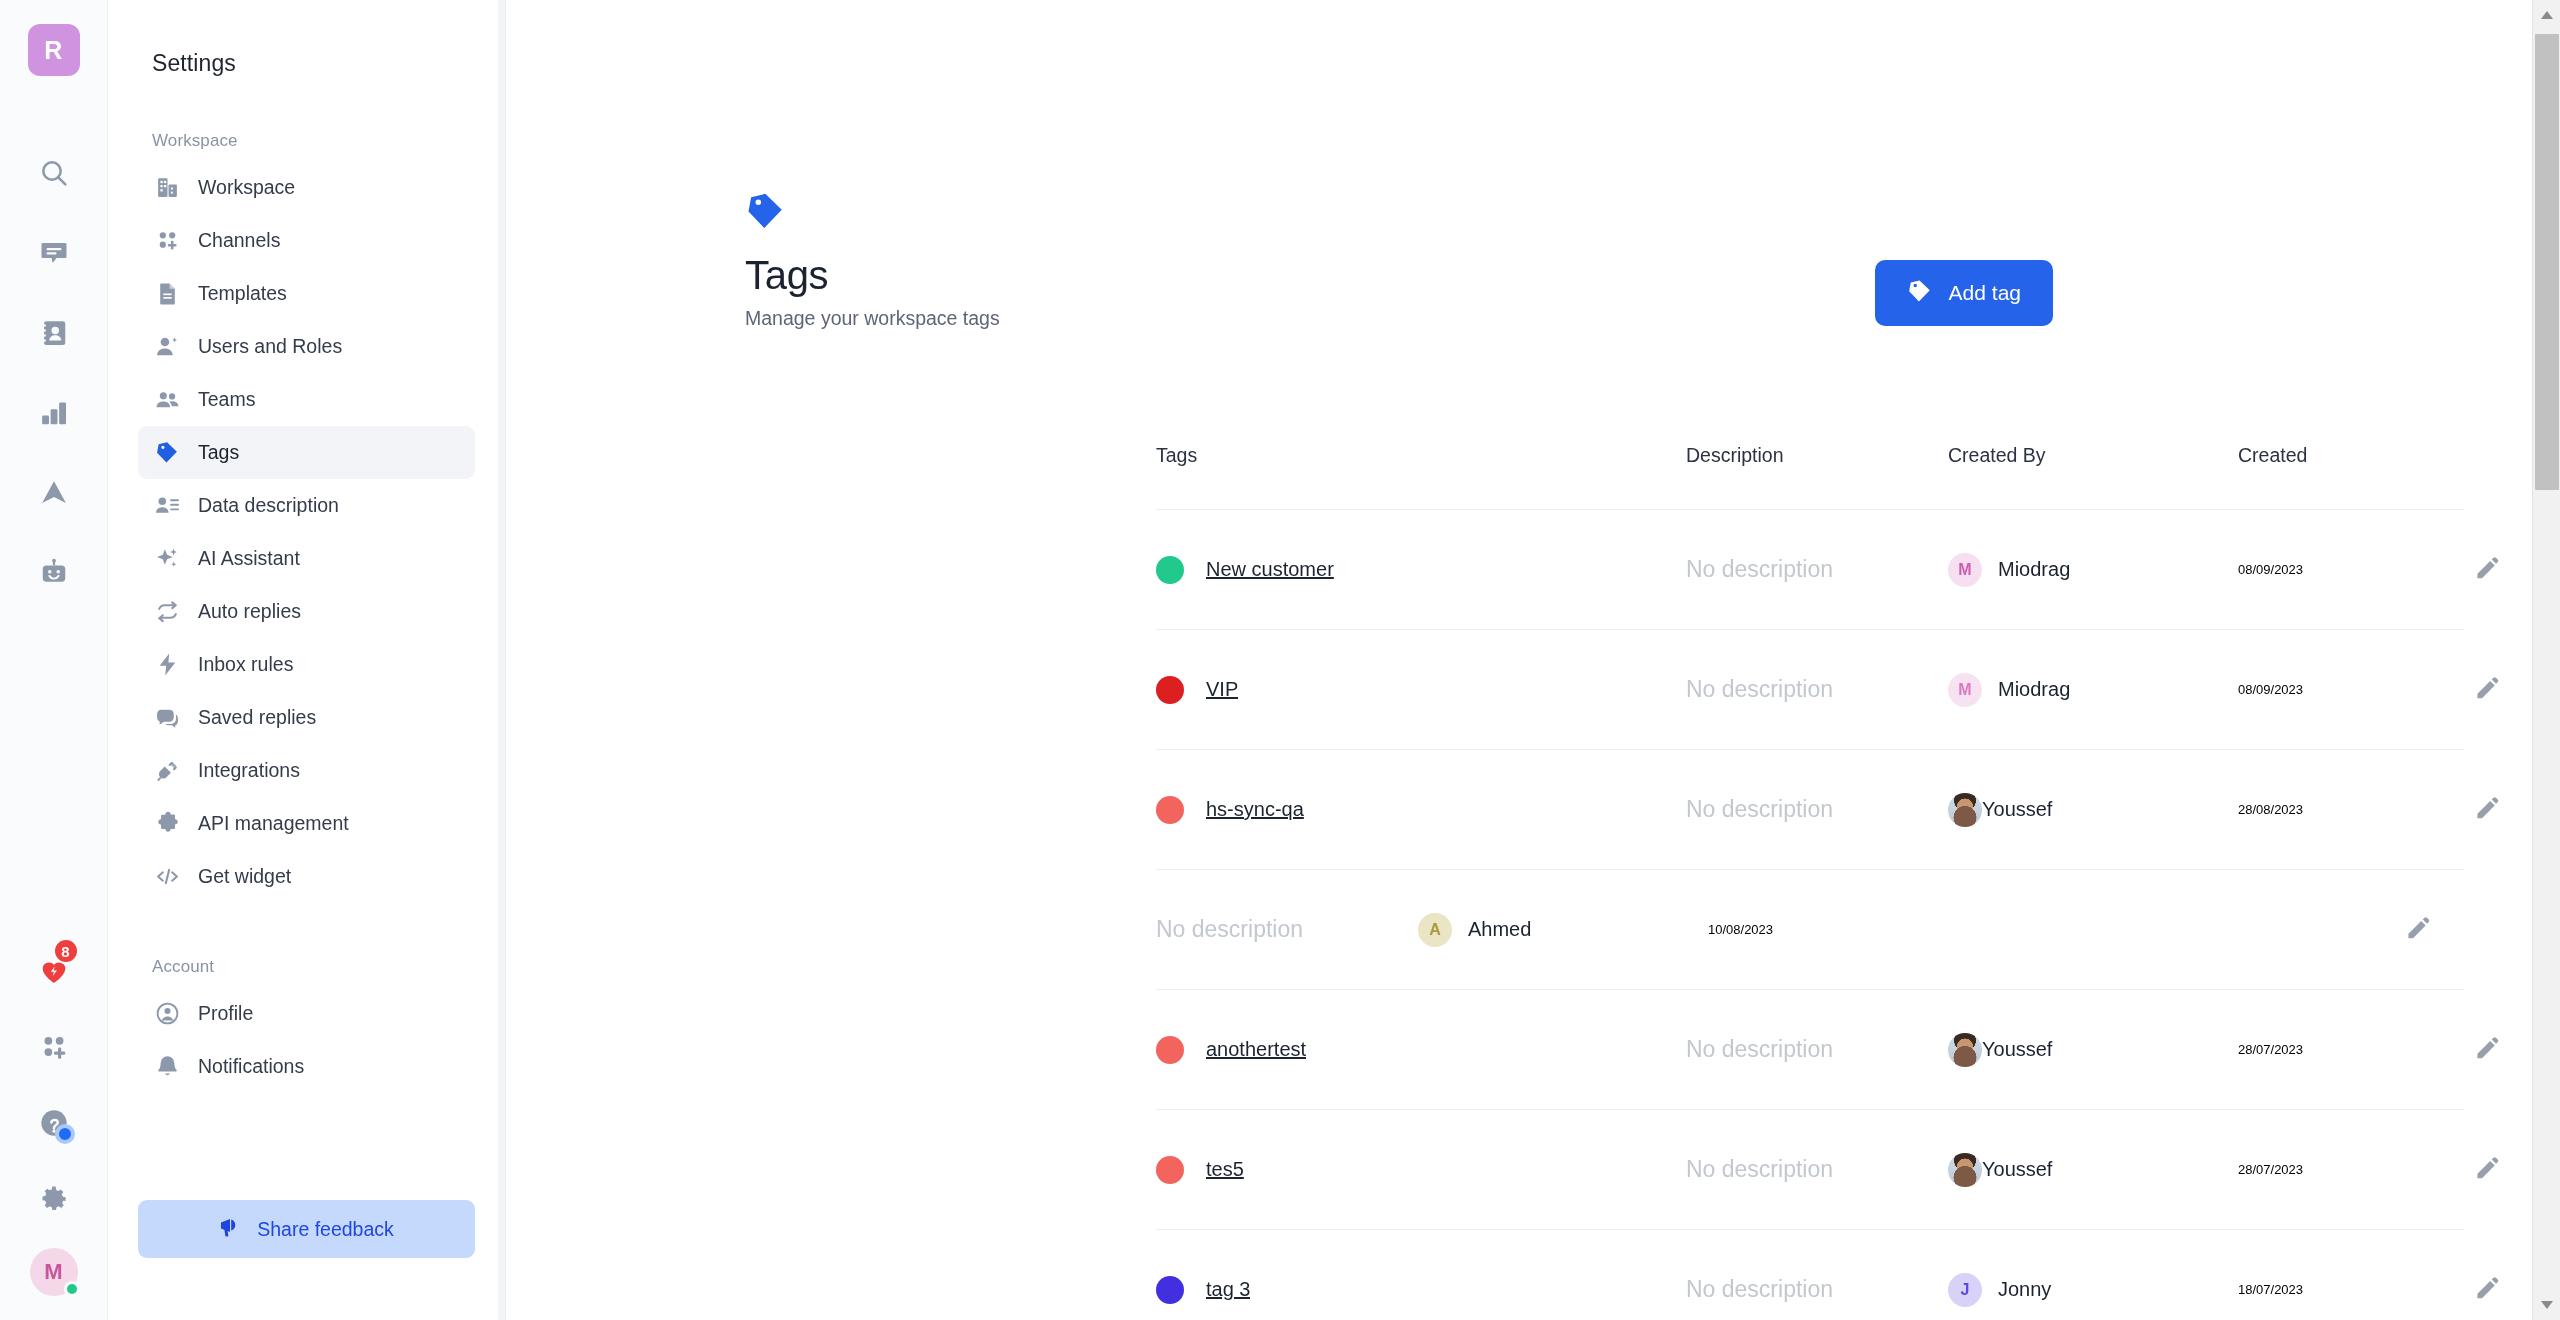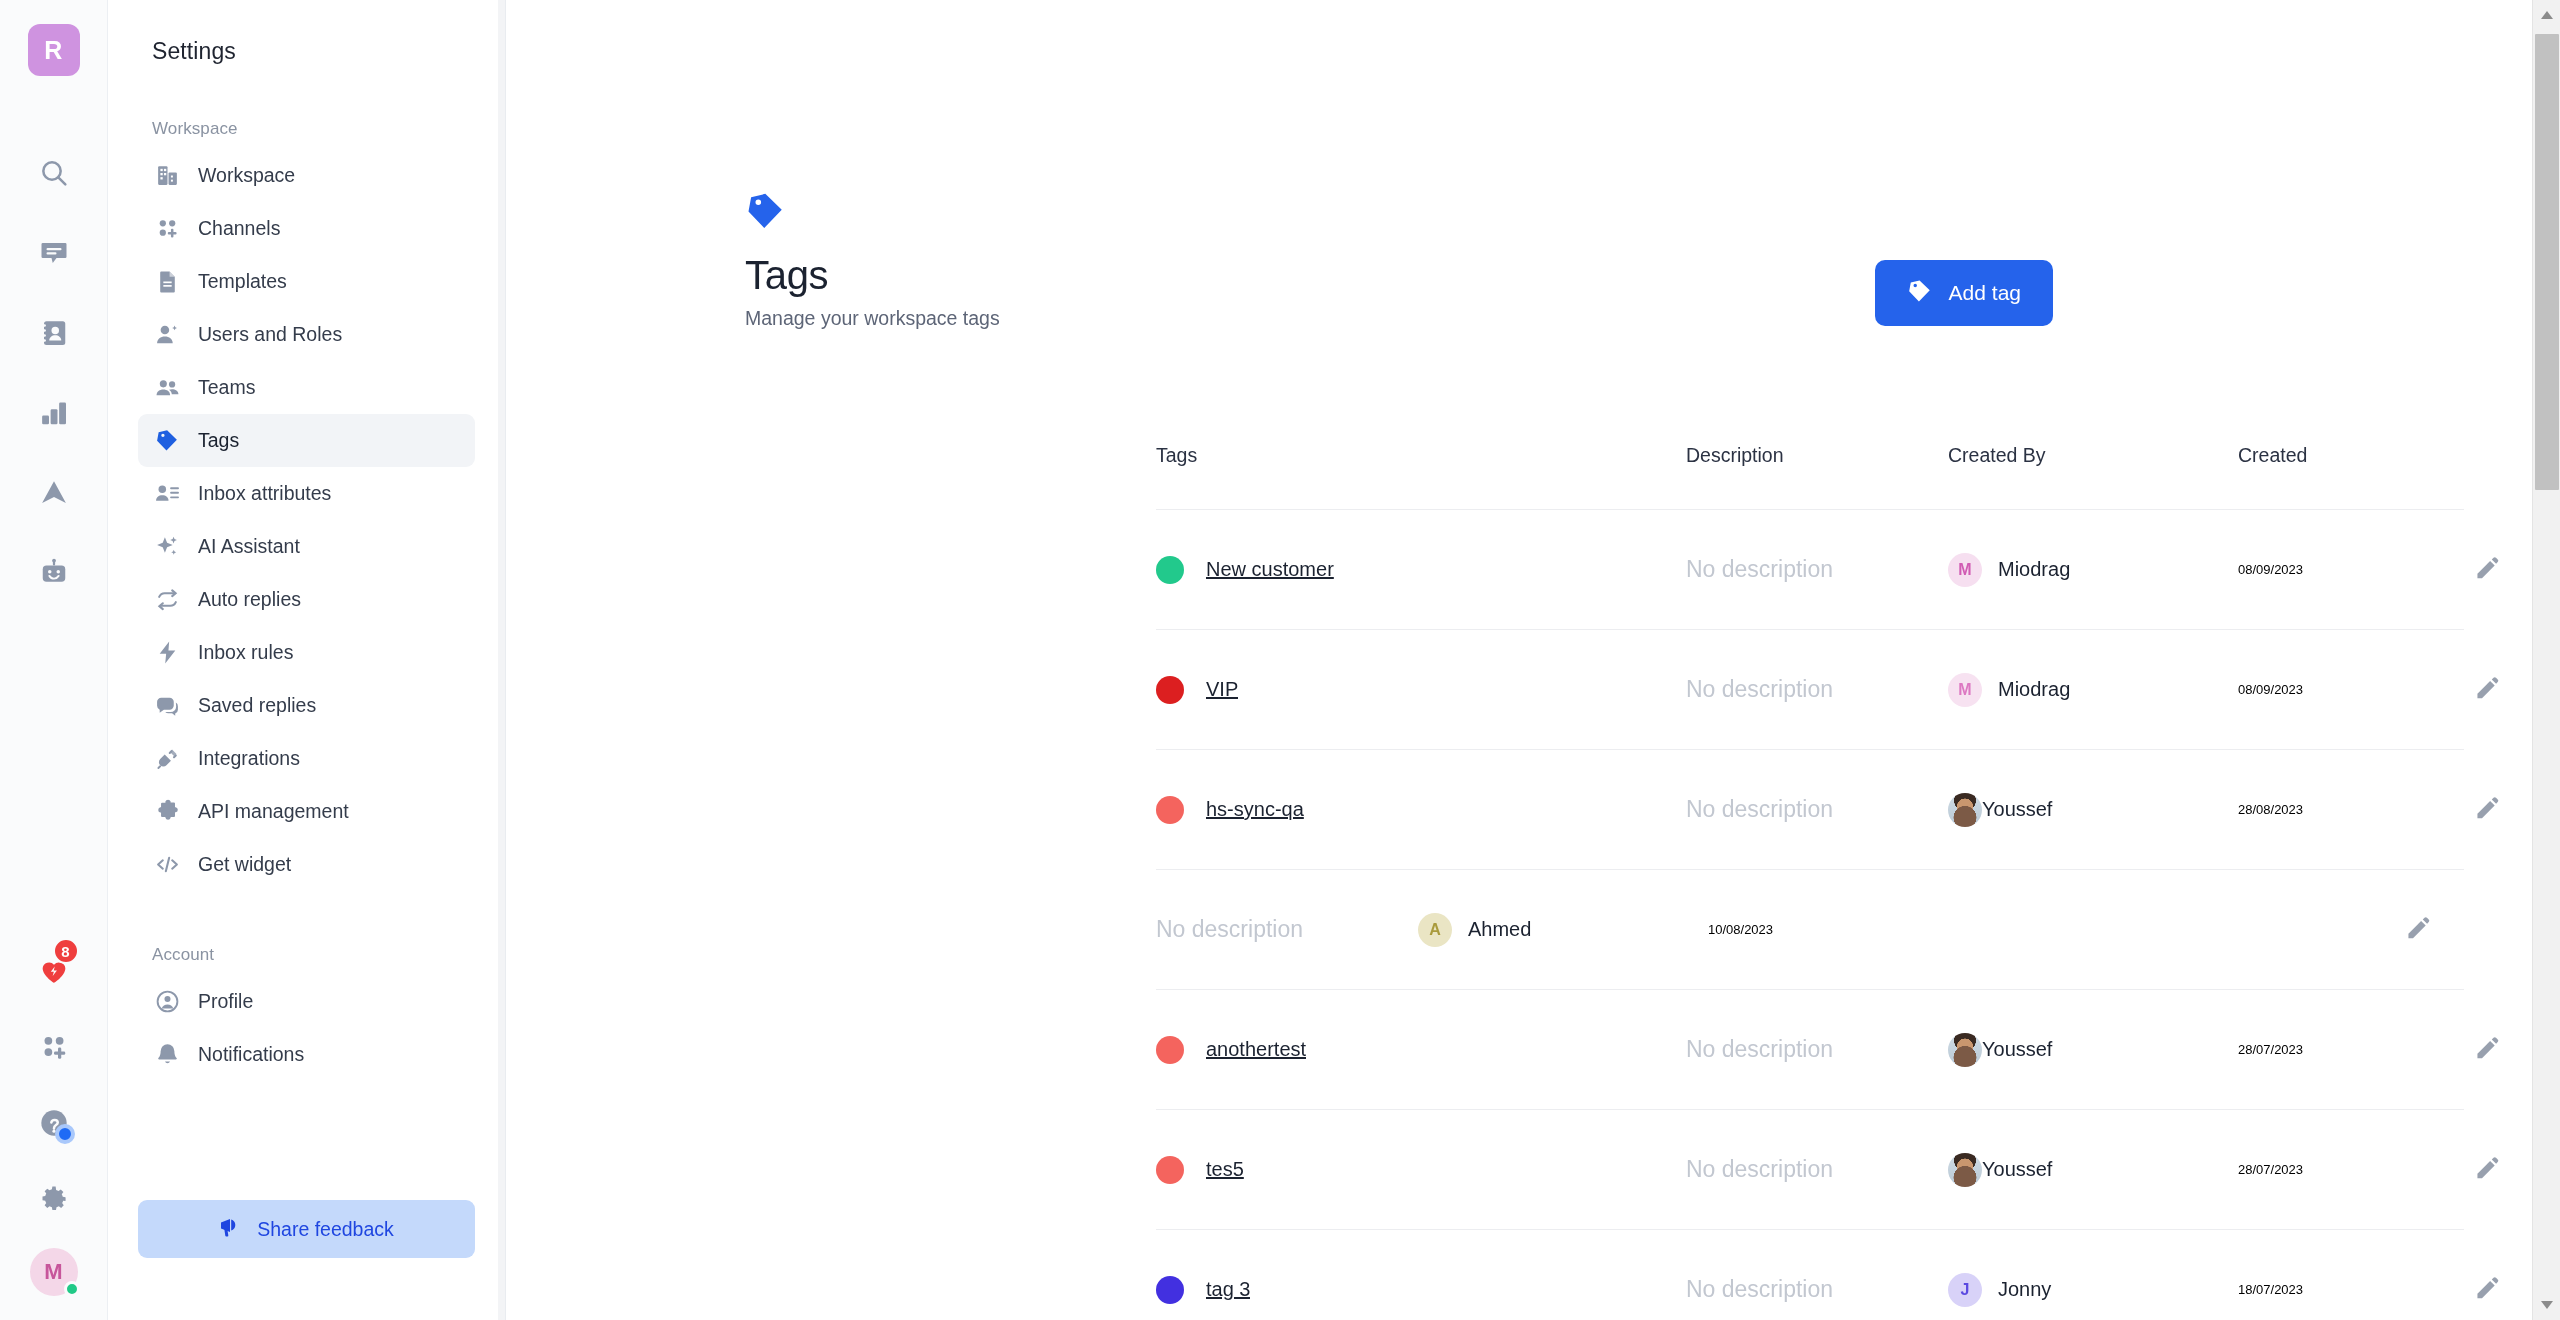--- a/index.html
+++ b/index.html
@@ -67,21 +67,21 @@
     width: 16px; height: 16px; border-radius: 50%;
     background: #21c987; border: 3px solid #fafbfc;
   }
 
   
   .sidebar {
     width: 398px; flex: 0 0 398px; height: 1320px;
     background: #ffffff;
     border-right: 1px solid #e9ecf0;
     position: relative;
-    padding: 0 0 0 0;
+    padding: 12px 0 0 0;
   }
   .sidebar-title {
     font-size: 23px; color: #1f2430; font-weight: 400;
     padding: 38px 0 0 44px;
     letter-spacing: 0.1px;
   }
   .nav-section-label {
     font-size: 17px; color: #8a93a2;
     padding: 0 0 0 44px; margin-top: 54px; margin-bottom: 10px;
     letter-spacing: 0.1px;
@@ -405,21 +405,21 @@
       <div class="nav-item">
         <span class="ni">
           <svg width="25" height="25" viewBox="0 0 24 24" fill="currentColor">
             <circle cx="7" cy="8" r="3.6"></circle>
             <path d="M1 19c0-3.4 2.6-5.3 6-5.3s6 1.9 6 5.3z"></path>
             <rect x="14.5" y="6" width="8.5" height="1.8" rx="0.9"></rect>
             <rect x="14.5" y="10.4" width="8.5" height="1.8" rx="0.9"></rect>
             <rect x="14.5" y="14.8" width="8.5" height="1.8" rx="0.9"></rect>
           </svg>
         </span>
-        <span class="nav-label">Inbox attributes</span>
+        <span class="nav-label">Data description</span>
       </div>
 
       <div class="nav-item">
         <span class="ni">
           <svg width="25" height="25" viewBox="0 0 24 24" fill="currentColor">
             <path d="M9.5 3 11.6 8.4 17 10.5l-5.4 2.1L9.5 18l-2.1-5.4L2 10.5l5.4-2.1z"></path>
             <path d="M17.8 2.6l.9 2.3 2.3.9-2.3.9-.9 2.3-.9-2.3-2.3-.9 2.3-.9z"></path>
             <path d="M18 15.2l.7 1.7 1.7.7-1.7.7-.7 1.7-.7-1.7-1.7-.7 1.7-.7z"></path>
           </svg>
         </span>

